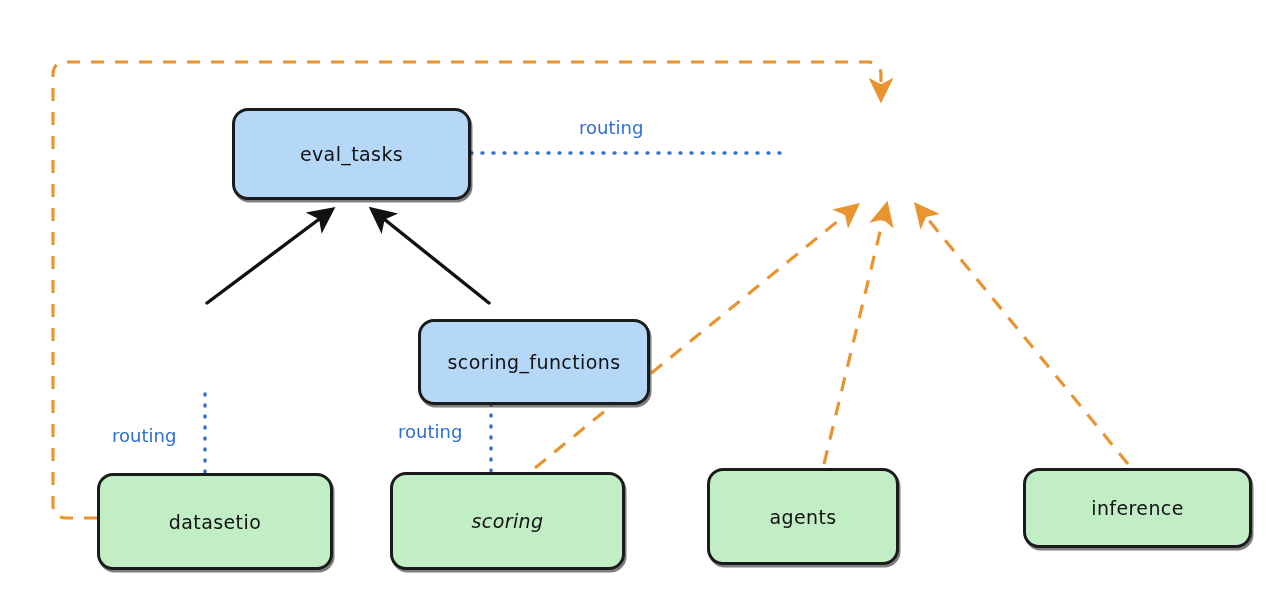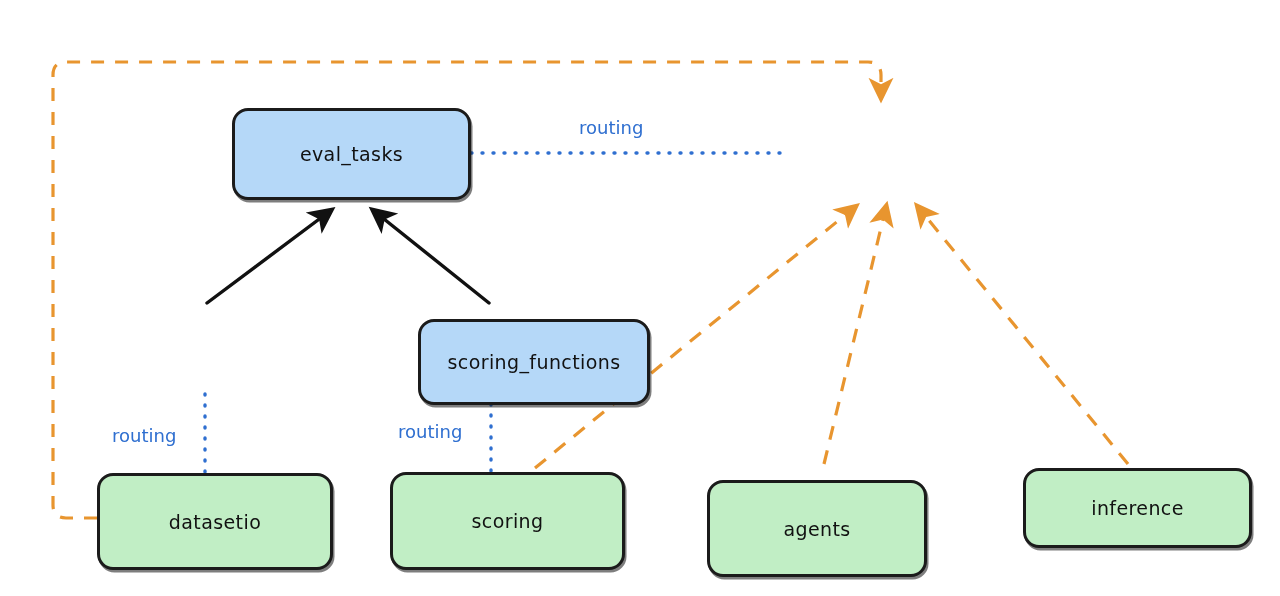--- a/index.html
+++ b/index.html
@@ -101,25 +101,25 @@
 
 
   <div class="node api" style="left:383px; top:319px; width:232px; height:86px;margin-left:35px;">
     <span class="node-label">scoring_functions</span>
   </div>
 
   <div class="node provider" style="left:97px; top:473px; width:236px; height:97px;justify-content:center;">
     <span class="node-label">datasetio</span>
   </div>
 
-  <div class="node provider" style="left:390px; top:472px; width:235px; height:98px;">
+  <div class="node provider" style="left:390px; top:472px; width:235px; height:98px;font-style:italic;">
     <span class="node-label">scoring</span>
   </div>
 
-  <div class="node provider" style="left:707px; top:480px; width:220px; height:97px;">
+  <div class="node provider" style="left:707px; top:468px; width:192px; height:97px;">
     <span class="node-label">agents</span>
   </div>
 
   <div class="node provider" style="left:1023px; top:468px; width:229px; height:80px;">
     <span class="node-label">inference</span>
   </div>
 
   <span class="edge-label" style="left:579px; top:117px;">routing</span>
 
   <span class="edge-label" style="left:112px; top:425px;">routing</span>

